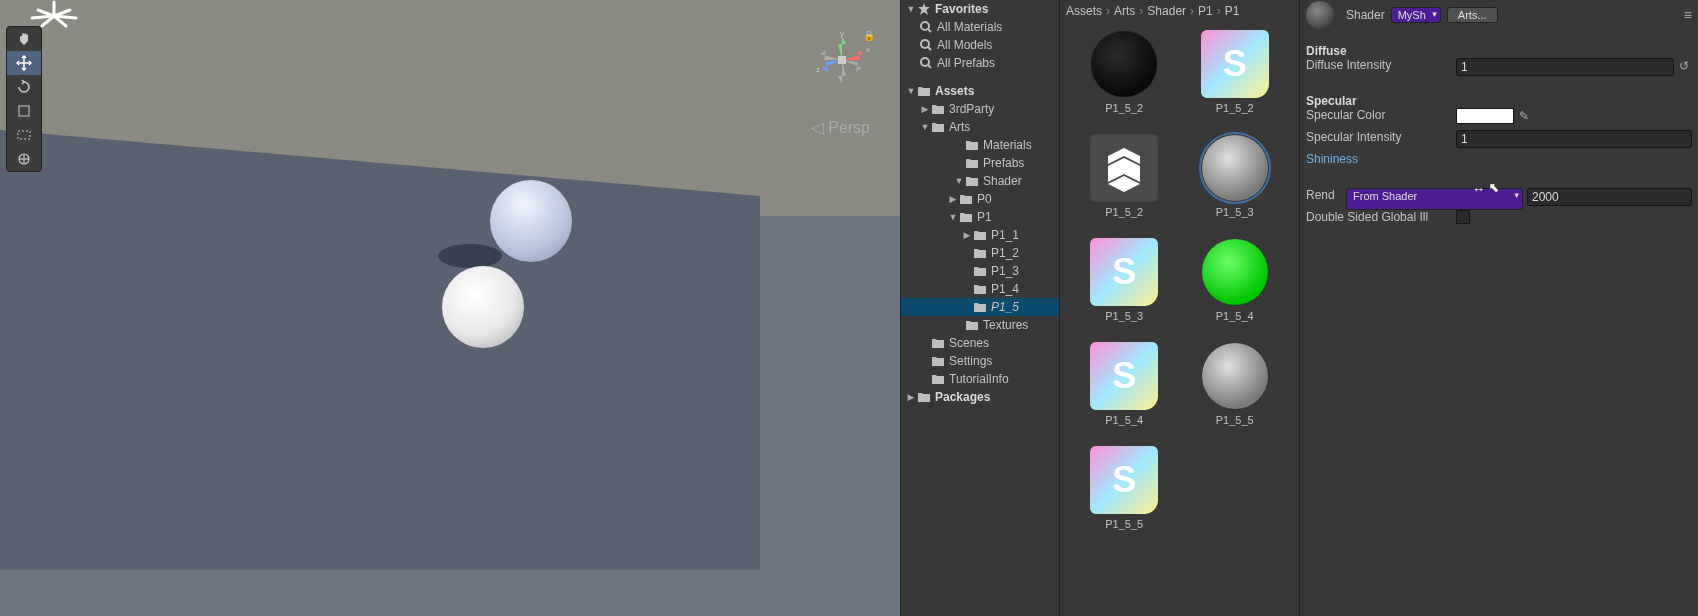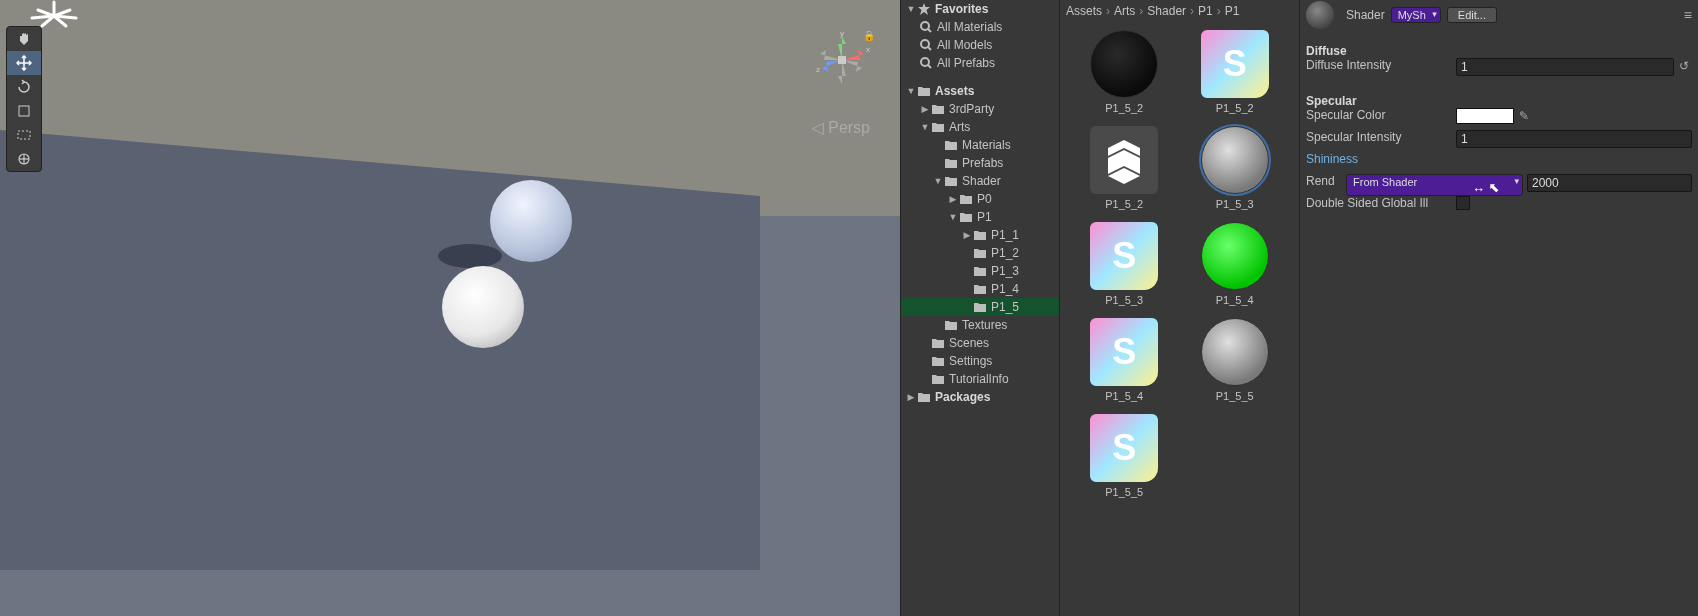--- a/index.html
+++ b/index.html
@@ -19,33 +19,33 @@
 .tool-btn svg { width: 16px; height: 16px; }
 
 .sun-icon { position: absolute; left: 30px; top: 0px; }
 .gizmo { position: absolute; right: 28px; top: 30px; }
 .persp-label { position: absolute; right: 30px; top: 118px; color: #aaa; font-size: 16px; }
 .lock-icon { position: absolute; right: 24px; top: 30px; color: #888; font-size: 10px; }
 
 
 .hierarchy { width: 160px; background: #383838; border-left: 1px solid #222; border-right: 1px solid #222; overflow: hidden; }
 .tree-row { display: flex; align-items: center; height: 18px; padding-left: 4px; cursor: pointer; white-space: nowrap; }
-.tree-row.selected { background: #14532d; }
+.tree-row.selected { background: #0c4a6e; font-style: italic; }
 .tree-arrow { width: 12px; font-size: 9px; color: #aaa; display: inline-block; text-align: center; }
 .tree-icon { width: 14px; height: 14px; margin-right: 4px; display: inline-flex; align-items: center; justify-content: center; }
 .tree-label { font-size: 12px; }
-.indent-1 { padding-left: 18px; } .indent-2 { padding-left: 31px; } .indent-3 { padding-left: 46px; } .indent-4 { padding-left: 60px; }
+.indent-1 { padding-left: 18px; } .indent-2 { padding-left: 52px; } .indent-3 { padding-left: 46px; } .indent-4 { padding-left: 60px; }
 .bold { font-weight: bold; color: #d8d8d8; }
 
 
 .assets-panel { width: 240px; background: #383838; border-right: 1px solid #222; display: flex; flex-direction: column; }
 .breadcrumb { height: 22px; display: flex; align-items: center; padding: 0 6px; font-size: 12px; color: #c4c4c4; overflow: hidden; white-space: nowrap; flex-shrink: 0; }
 .breadcrumb span { cursor: pointer; }
 .breadcrumb .sep { margin: 0 4px; color: #888; }
-.asset-grid { flex: 1; display: grid; grid-template-columns: 1fr 1fr; gap: 12px 10px; padding: 8px 14px; align-content: start; overflow-y: auto; }
+.asset-grid { flex: 1; display: grid; grid-template-columns: 1fr 1fr; gap: 20px 10px; padding: 8px 14px; align-content: start; overflow-y: auto; }
 .asset-item { display: flex; flex-direction: column; align-items: center; cursor: pointer; }
 .asset-thumb { width: 68px; height: 68px; border-radius: 6px; display: flex; align-items: center; justify-content: center; }
 .asset-label { margin-top: 4px; font-size: 11px; color: #c4c4c4; }
 .thumb-dark-sphere { background: radial-gradient(circle at 40% 35%, #2a2a2a, #0a0a0a 70%); border-radius: 50%; border: 1px solid #333; }
 .thumb-gray-sphere { background: radial-gradient(circle at 40% 35%, #e0e0e0, #7a7a7a 70%); border-radius: 50%; border: 1px solid #333; }
 .thumb-green-sphere { background: radial-gradient(circle at 40% 35%, #6aff6a, #00c400 70%); border-radius: 50%; border: 1px solid #333; }
 .thumb-blue-sphere { background: radial-gradient(circle at 40% 35%, #f0f4ff, #9fb2d0 70%); border-radius: 50%; border: 1px solid #333; }
 .thumb-shader { background: linear-gradient(135deg, #ff8fd4 0%, #a0e8ff 50%, #fff08f 100%); border-radius: 6px 6px 14px 6px; position: relative; }
 .thumb-shader::after { content: "S"; position: absolute; top: 50%; left: 50%; transform: translate(-50%,-50%); font-size: 36px; font-weight: bold; color: #fff; }
 .thumb-unity { background: #4a4a4a; border-radius: 6px; position: relative; }
@@ -427,21 +427,21 @@
           <div class="asset-label">P1_5_5</div>
         </div>
       </div>
   </div>
 
   <div class="inspector">
     <div class="mat-header">
       <div class="mat-preview-sphere"></div>
       <span class="inspector-label">Shader</span>
       <span class="dropdown">MySh</span>
-      <span class="btn">Edit...</span>
+      <span class="btn">Arts...</span>
       <span class="hamburger-icon">≡</span>
     </div>
 
     <div class="section-title">Diffuse</div>
     <div class="prop-row">
       <span class="prop-label">Diffuse Intensity</span>
       <input class="num-input" value="1" style="">
       <span class="eyedropper">↺</span>
     </div>
 
@@ -452,21 +452,21 @@
       <span class="eyedropper">✎</span>
     </div>
     <div class="prop-row">
       <span class="prop-label">Specular Intensity</span>
       <input class="num-input" value="1" style="">
     </div>
     <div class="prop-row">
       <span class="prop-label active">Shininess</span>
     </div>
 
-    <div class="prop-row" style="">
+    <div class="prop-row" style="margin-top:14px">
       <span class="prop-label" style="width:40px">Rend</span>
       <span class="dropdown" style="flex:1">From Shader</span>
       <input class="num-input" style="flex: 0 0 70px; margin-left: 4px;" value="2000">
     </div>
     <div class="prop-row">
       <span class="prop-label">Double Sided Global Ill</span>
       <div class="checkbox"></div>
     </div>
   </div>
 

